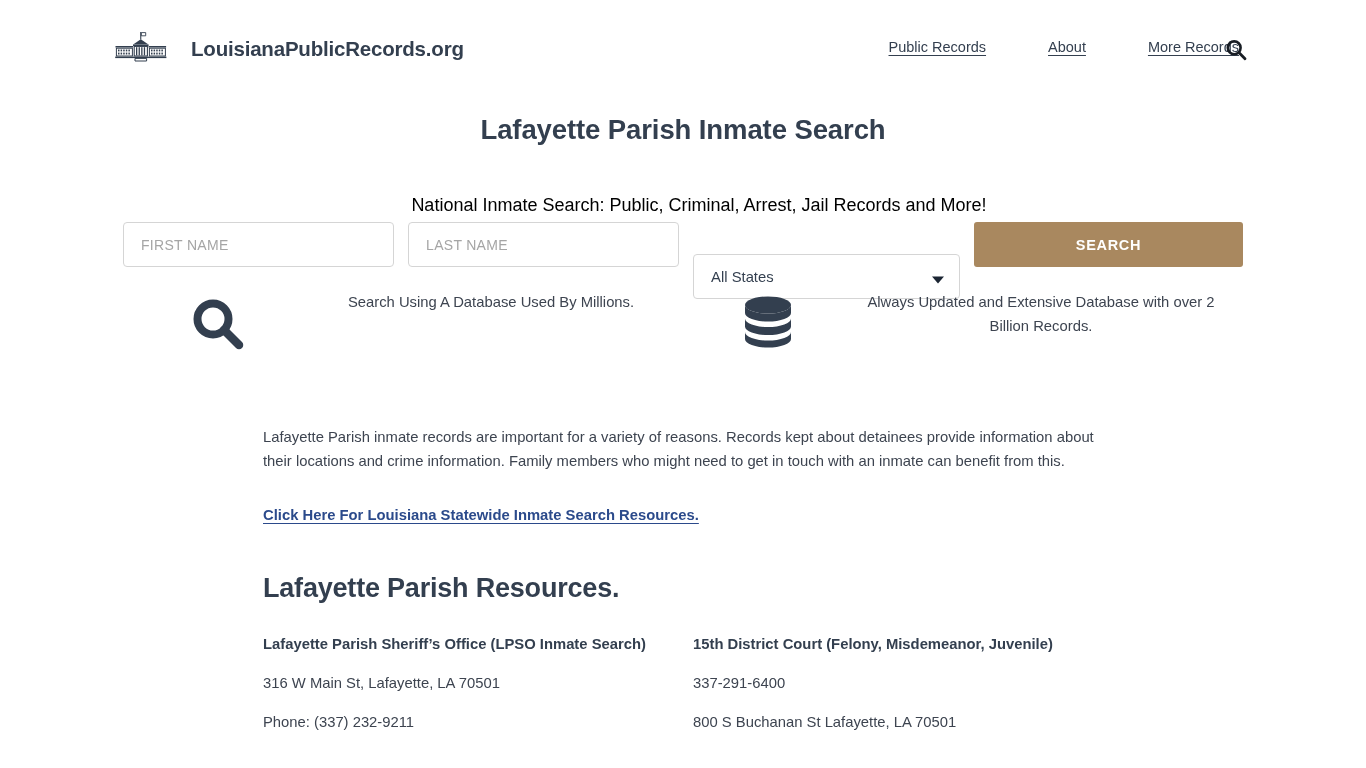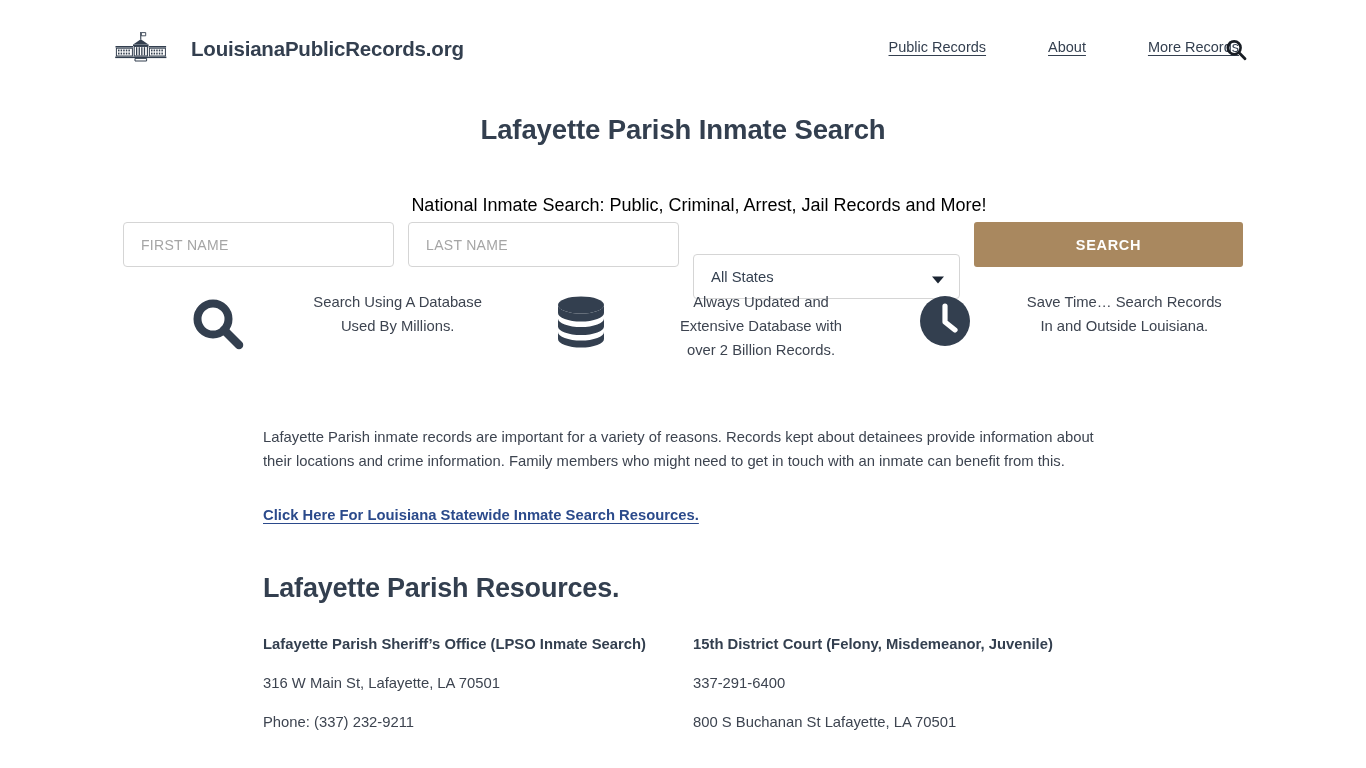--- a/index.html
+++ b/index.html
@@ -388,29 +388,20 @@
             <ellipse cx="26" cy="10" rx="23" ry="8.6"></ellipse>
             <path d="M3 10 v8 a23 8.6 0 0 0 46 0 v-8 a23 8.6 0 0 1 -46 0 z"></path>
             <path d="M3 23.5 v8 a23 8.6 0 0 0 46 0 v-8 a23 8.6 0 0 1 -46 0 z"></path>
             <path d="M3 37 v7 a23 8.6 0 0 0 46 0 v-7 a23 8.6 0 0 1 -46 0 z"></path>
           </g>
         </svg>
       </div>
       <div class="feature-text">Always Updated and Extensive Database with over 2 Billion Records.</div>
     </div>
 
-    <div class="feature feature-3">
-      <div class="feature-icon">
-        <svg width="52" height="52" viewBox="0 0 52 52" aria-hidden="true">
-          <circle cx="26" cy="26" r="25" fill="#333f4f"></circle>
-          <path d="M26 11 L26 27 L36 35" fill="none" stroke="#ffffff" stroke-width="5.2" stroke-linecap="round" stroke-linejoin="round"></path>
-        </svg>
-      </div>
-      <div class="feature-text">Save Time… Search Records In and Outside Louisiana.</div>
-    </div>
   </section>
 
   <section class="content">
     <p class="body-para">Lafayette Parish inmate records are important for a variety of reasons. Records kept about detainees provide information about their locations and crime information. Family members who might need to get in touch with an inmate can benefit from this.</p>
 
     <a class="inline-link">Click Here For Louisiana Statewide Inmate Search Resources.</a>
 
     <h2 class="section-heading">Lafayette Parish Resources.</h2>
 
     <div class="resources">

